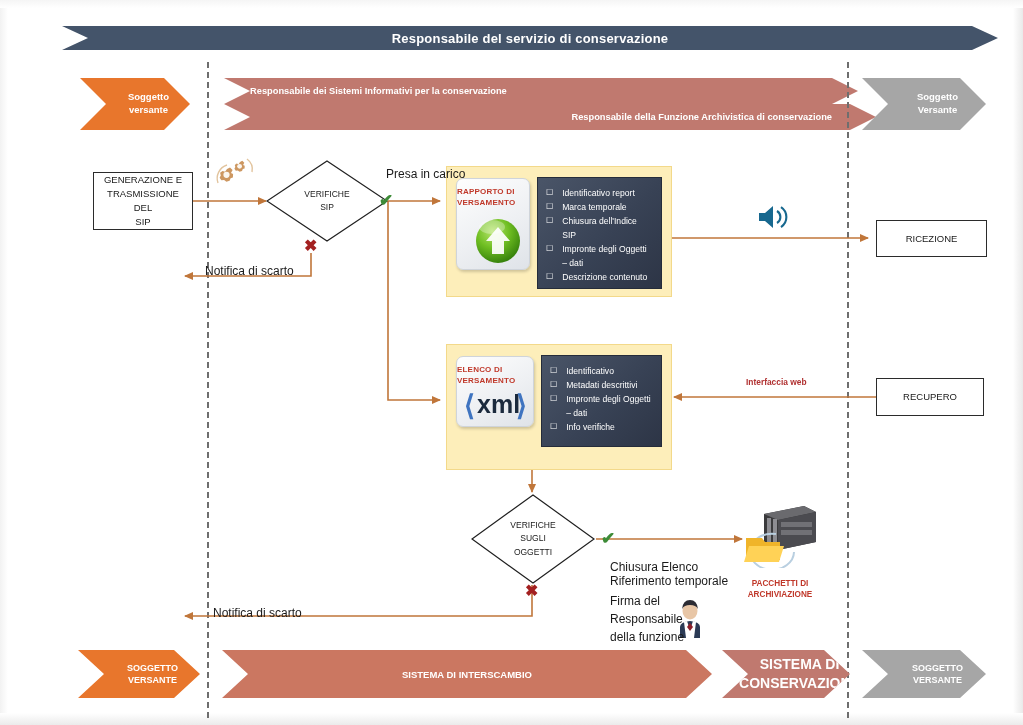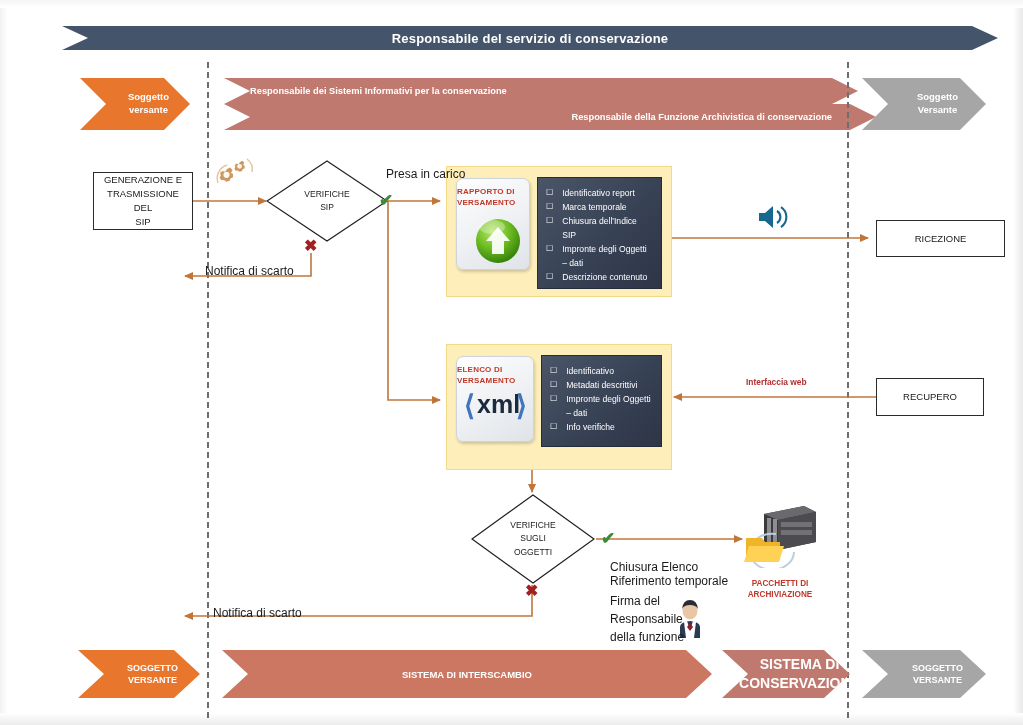--- a/index.html
+++ b/index.html
@@ -131,21 +131,21 @@
       </g>
       <path d="M9 28 a14 14 0 0 1 9 -18" stroke="#e2c49e" stroke-width="1.4" fill="none"></path>
       <path d="M38 4 a13 13 0 0 1 5 13" stroke="#e2c49e" stroke-width="1.4" fill="none"></path>
     </svg>
   </div>
 
   <div class="pbox" style="left:93px;top:172px;width:100px;height:58px;">
     <span>GENERAZIONE E<br>TRASMISSIONE DEL<br>SIP</span>
   </div>
 
-  <div class="pbox" style="left:876px;top:220px;width:129px;height:37px;">
+  <div class="pbox" style="left:876px;top:220px;width:111px;height:37px;">
     <span>RICEZIONE</span>
   </div>
 
   <div class="pbox" style="left:876px;top:378px;width:108px;height:38px;">
     <span>RECUPERO</span>
   </div>
 
   <div class="dia" style="left:266px;top:160px;width:122px;height:82px;">
     <svg width="122" height="82" viewBox="0 0 122 82">
       <polygon points="61,1 121,41 61,81 1,41" fill="#ffffff" stroke="#1f1f1f" stroke-width="1.2"></polygon>
@@ -208,21 +208,21 @@
           </li>
         <li>
             <span class="bullet">☐</span>
             <span>Descrizione contenuto</span>
           </li>
       </ul>
     </div>
   </div>
 
   <div class="ypanel" style="left:446px;top:344px;width:226px;height:126px;">
-    <div class="doccard" style="left:9px;top:11px;width:78px;height:86px;">
+    <div class="doccard" style="left:9px;top:11px;width:78px;height:71px;">
       <div class="dtitle">ELENCO DI<br>VERSAMENTO</div>
       <svg width="78" height="86" viewBox="0 0 78 86" style="position:absolute;left:0;top:0;">
         <text x="7" y="58" font-family="Liberation Sans, sans-serif" font-size="28" font-weight="bold" fill="#3f74c0">⟨</text>
         <text x="20" y="56" font-family="Liberation Sans, sans-serif" font-size="25" font-weight="bold" fill="#1b2a3d">xml</text>
         <text x="59" y="58" font-family="Liberation Sans, sans-serif" font-size="28" font-weight="bold" fill="#3f74c0">⟩</text>
       </svg>
     </div>
     <div class="darkbox" style="left:94px;top:10px;width:121px;height:92px;">
       <ul>
         <li>

